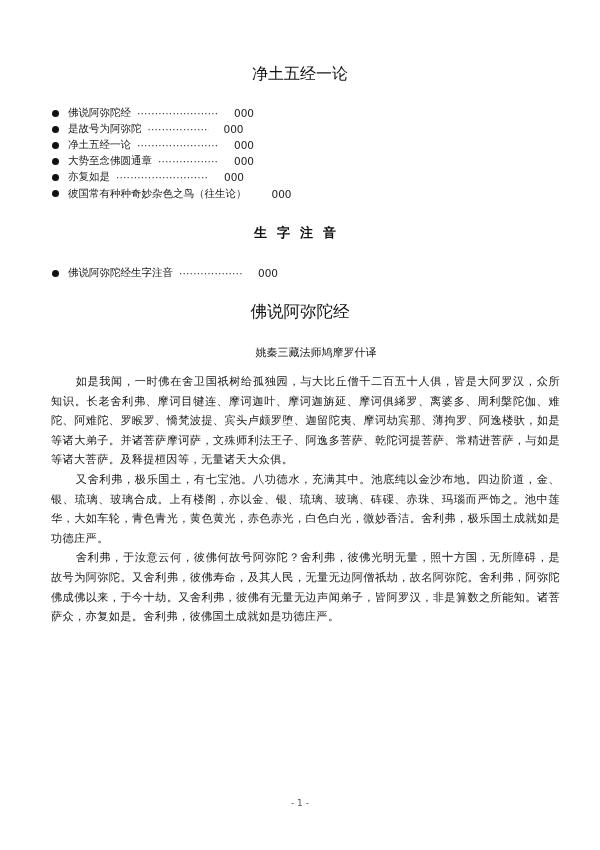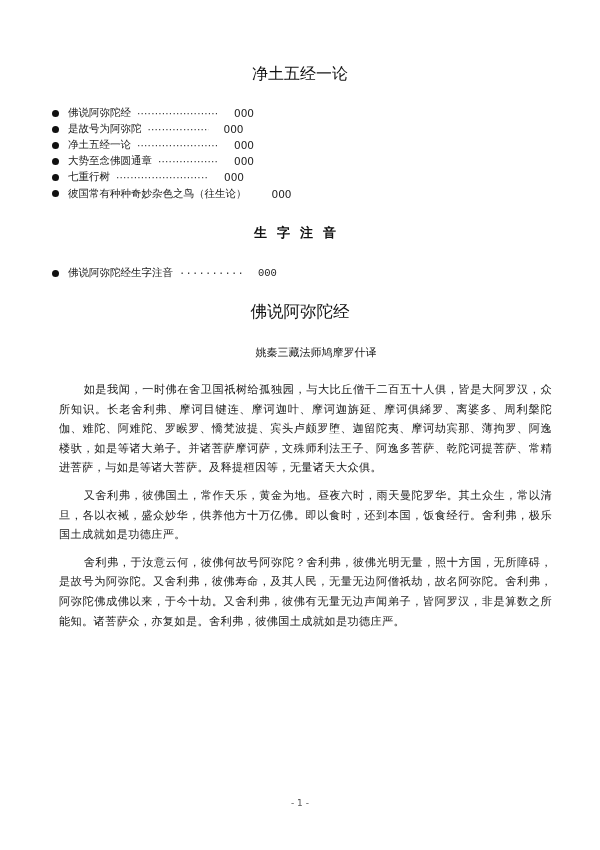--- a/index.html
+++ b/index.html
@@ -8,21 +8,21 @@
   .title { position:absolute; left:0; width:600px; text-align:center; font-size:16px; font-weight:400; color:#111; }
   .subtitle-spaced { letter-spacing:10px; font-size:13px; }
   .toc { position:absolute; left:52px; font-size:10.5px; color:#222; }
   .toc-item { display:flex; align-items:center; height:16.1px; white-space:nowrap; }
   .bullet { width:7px; height:7px; border-radius:50%; background:#111; margin-right:9px; flex:none; }
   .leader { display:inline-block; overflow:hidden; color:#333; letter-spacing:0.2px; }
   .page-num { color:#222;margin-left:15px; }
   .translator { position:absolute; left:0; width:600px; text-align:center; font-size:11px; color:#222;padding-left:16px; }
   .body { position:absolute; left:51px; width:509px; top:372px; font-size:11.2px; line-height:19.6px; color:#1a1a1a;
           text-align:justify; letter-spacing:0.35px; }
-  .body p { margin:8px; text-indent:2.2em; }
+  .body p { margin:0; text-indent:2.2em; }
   .pager { position:absolute; top:798px; left:0; width:600px; text-align:center; font-size:9px; color:#555; }
 </style>
 </head>
 <body>
 
 <div>
 
   <div class="title" style="top:64px;">净土五经一论</div>
 
   <div class="toc" style="top:105px;">
@@ -45,48 +45,48 @@
       <span class="page-num">000</span>
     </div>
     <div class="toc-item">
       <span class="bullet"></span>
       <span>大势至念佛圆通章</span>
       <span class="leader" style="margin-left:6px;width:61px;">·······················</span>
       <span class="page-num">000</span>
     </div>
     <div class="toc-item">
       <span class="bullet"></span>
-      <span>七重行树</span>
+      <span>亦复如是</span>
       <span class="leader" style="margin-left:6px;width:93px;">································</span>
       <span class="page-num">000</span>
     </div>
     <div class="toc-item">
       <span class="bullet"></span>
       <span>彼国常有种种奇妙杂色之鸟（往生论）</span>
       <span class="leader" style="margin-left:6px;width:4px;"> </span>
       <span class="page-num">000</span>
     </div>
   </div>
 
   <div class="title subtitle-spaced" style="top:224px;font-weight:600;text-align:center;">生字注音</div>
 
-  <div class="toc" style="top:265px;font-family:Liberation Mono, monospace;">
+  <div class="toc" style="top:265px;">
     <div class="toc-item">
       <span class="bullet"></span>
       <span>佛说阿弥陀经生字注音</span>
       <span class="leader" style="margin-left:6px;width:64px;">····················</span>
       <span class="page-num">000</span>
     </div>
   </div>
 
   <div class="title" style="top:301px;font-size:16.5px;">佛说阿弥陀经</div>
 
   <div class="translator" style="top:345px;">姚秦三藏法师鸠摩罗什译</div>
 
   <div class="body">
     <p>如是我闻，一时佛在舍卫国祇树给孤独园，与大比丘僧千二百五十人俱，皆是大阿罗汉，众所知识。长老舍利弗、摩诃目犍连、摩诃迦叶、摩诃迦旃延、摩诃俱絺罗、离婆多、周利槃陀伽、难陀、阿难陀、罗睺罗、憍梵波提、宾头卢颇罗堕、迦留陀夷、摩诃劫宾那、薄拘罗、阿逸楼驮，如是等诸大弟子。并诸菩萨摩诃萨，文殊师利法王子、阿逸多菩萨、乾陀诃提菩萨、常精进菩萨，与如是等诸大菩萨。及释提桓因等，无量诸天大众俱。</p>
-    <p>又舍利弗，彼佛国土，常作天乐，黄金为地。昼夜六时，雨天曼陀罗华。其土众生，常以清旦，各以衣裓，盛众妙华，供养他方十万亿佛。即以食时，还到本国，饭食经行。舍利弗，极乐国土成就如是功德庄严。</p>
+    <p>又舍利弗，极乐国土，有七宝池。八功德水，充满其中。池底纯以金沙布地。四边阶道，金、银、琉璃、玻璃合成。上有楼阁，亦以金、银、琉璃、玻璃、砗磲、赤珠、玛瑙而严饰之。池中莲华，大如车轮，青色青光，黄色黄光，赤色赤光，白色白光，微妙香洁。舍利弗，极乐国土成就如是功德庄严。</p>
     <p>舍利弗，于汝意云何，彼佛何故号阿弥陀？舍利弗，彼佛光明无量，照十方国，无所障碍，是故号为阿弥陀。又舍利弗，彼佛寿命，及其人民，无量无边阿僧祇劫，故名阿弥陀。舍利弗，阿弥陀佛成佛以来，于今十劫。又舍利弗，彼佛有无量无边声闻弟子，皆阿罗汉，非是算数之所能知。诸菩萨众，亦复如是。舍利弗，彼佛国土成就如是功德庄严。</p>
 
   </div>
 
   <div class="pager">- 1 -</div>
 </div>
 
 </body></html>

